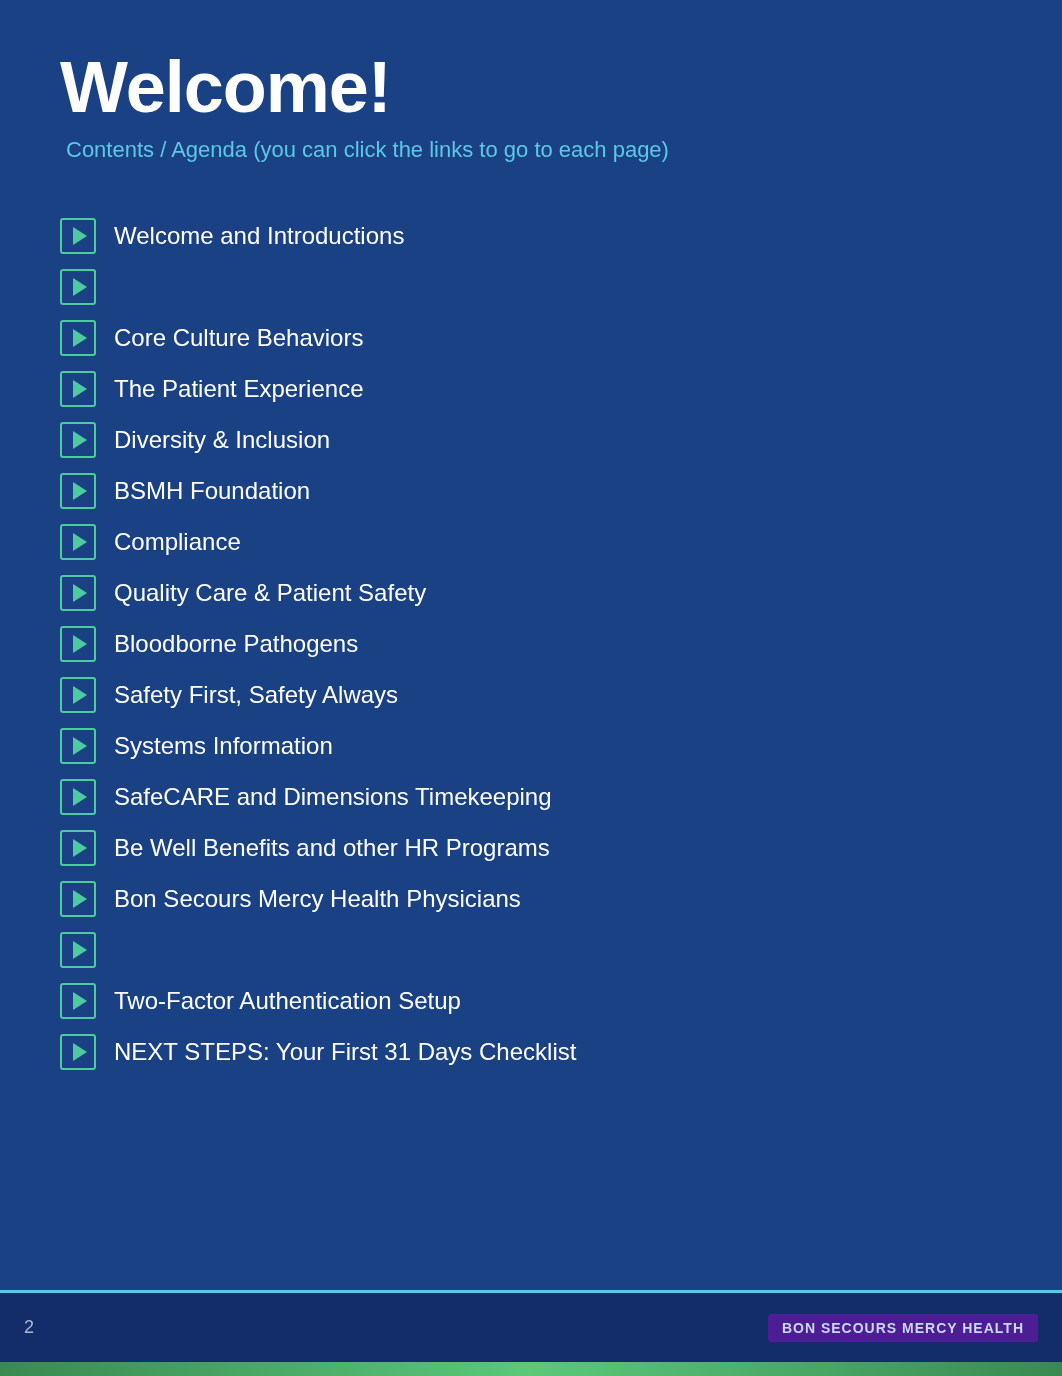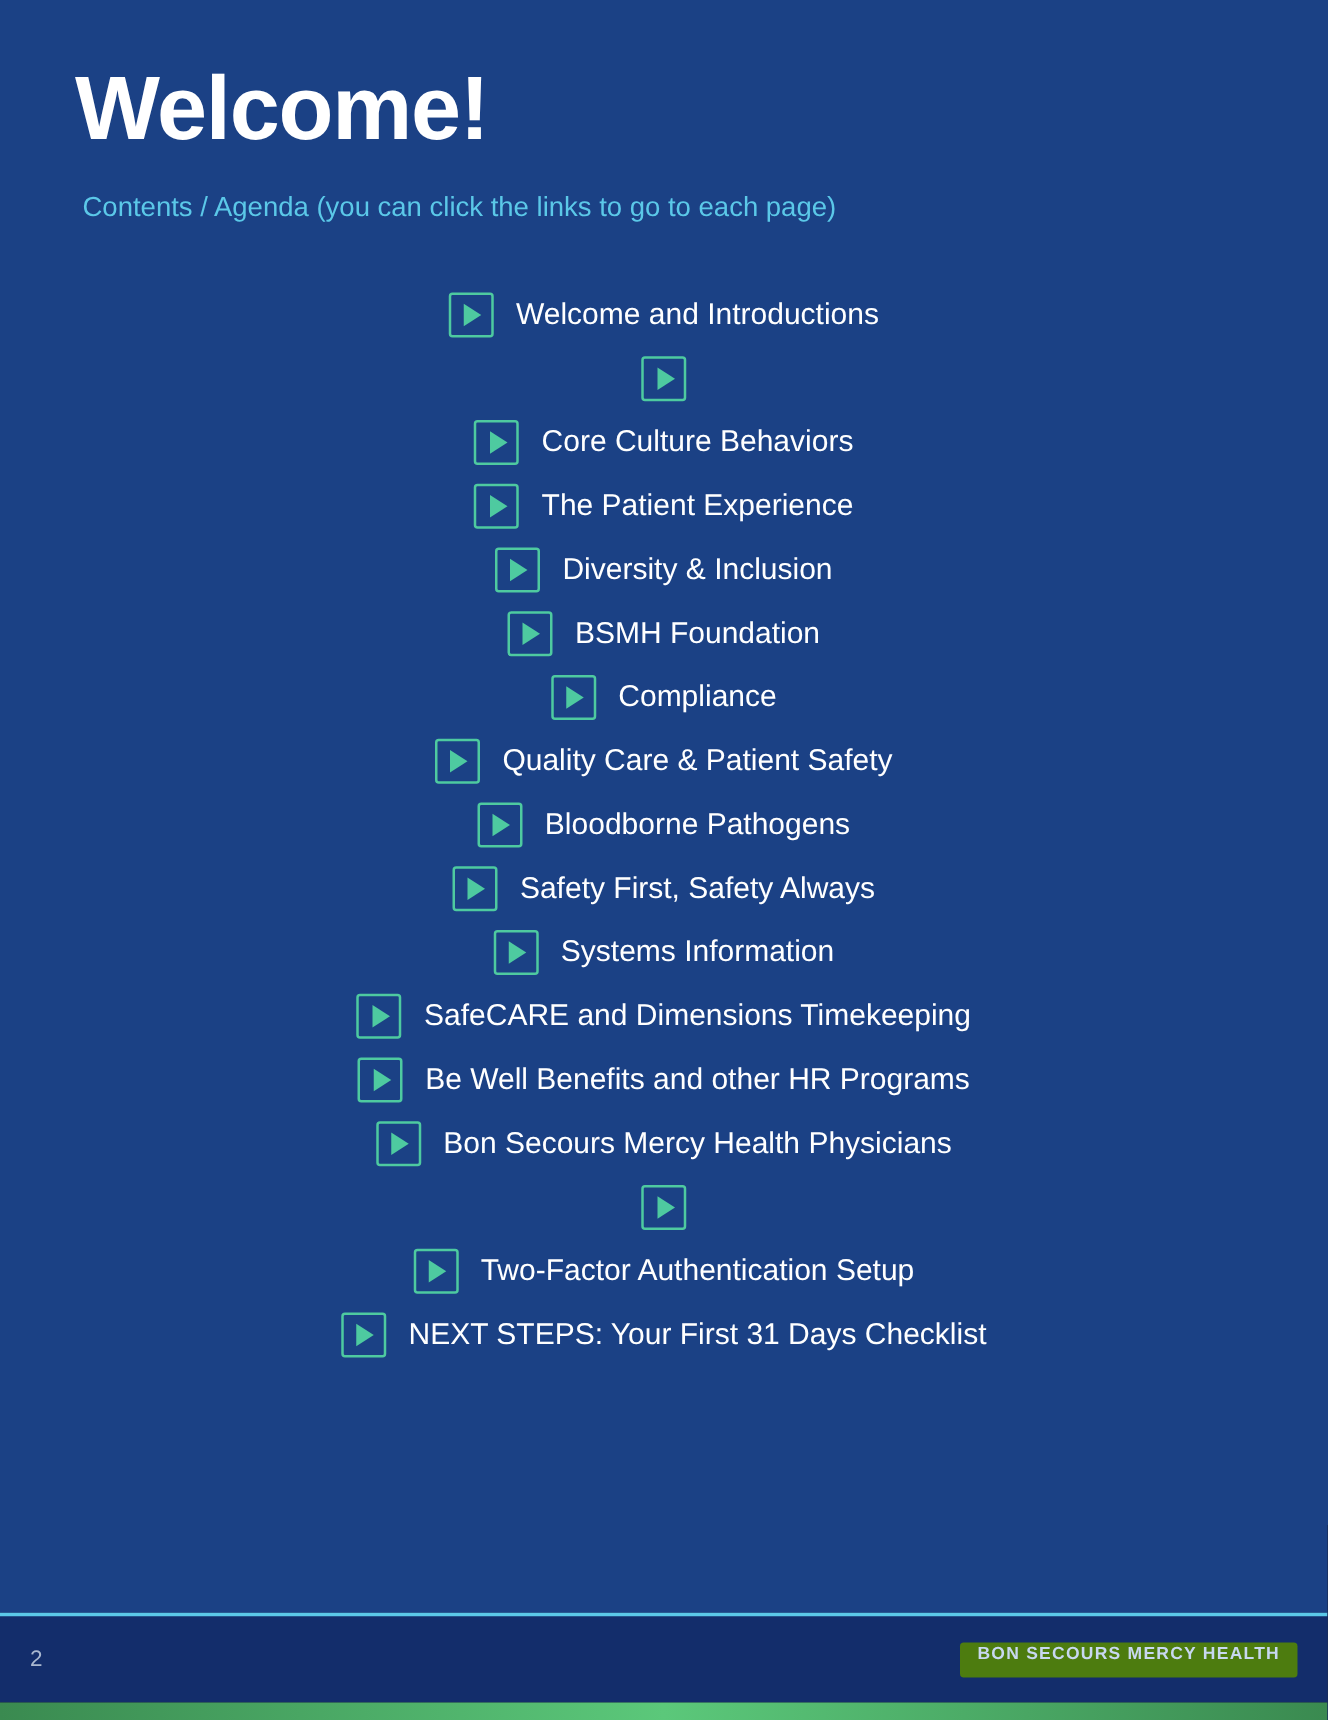--- a/index.html
+++ b/index.html
@@ -20,21 +20,21 @@
       flex-direction: column;
       padding: 48px 60px 40px 60px;
       position: relative;
     }
 
     .main-title {
       font-size: 72px;
       font-weight: 700;
       color: #ffffff;
       letter-spacing: -1px;
-      margin-bottom: 24px;
+      margin-bottom: 8px;
       line-height: 1.1;
     }
 
     .subtitle {
       font-size: 26px;
       font-weight: 600;
       color: #ffffff;
       margin-bottom: 4px;
       line-height: 1.3;
     }
@@ -45,21 +45,20 @@
       margin-bottom: 46px;
       padding-left: 6px;
       line-height: 1.4;
     }
 
     .agenda-list {
       list-style: none;
       display: flex;
       flex-direction: column;
       gap: 3px;
-      align-items: center;
     }
 
     .agenda-item {
       display: flex;
       align-items: center;
       gap: 18px;
       padding: 6px 0;
       cursor: pointer;
     }
 
@@ -110,24 +109,24 @@
     }
 
     .footer-logo {
       display: flex;
       align-items: center;
       gap: 6px;
     }
 
     .footer-logo-bar {
       height: 28px;
-      background: #4d7c0f;
+      background: #4c1d95;
       border-radius: 3px;
       display: flex;
-      align-items: flex-start;
+      align-items: center;
       padding: 0 14px;
     }
 
     .footer-logo-text {
       color: #c8d8f0;
       font-size: 14px;
       font-weight: 700;
       letter-spacing: 1px;
       text-transform: uppercase;
     }

